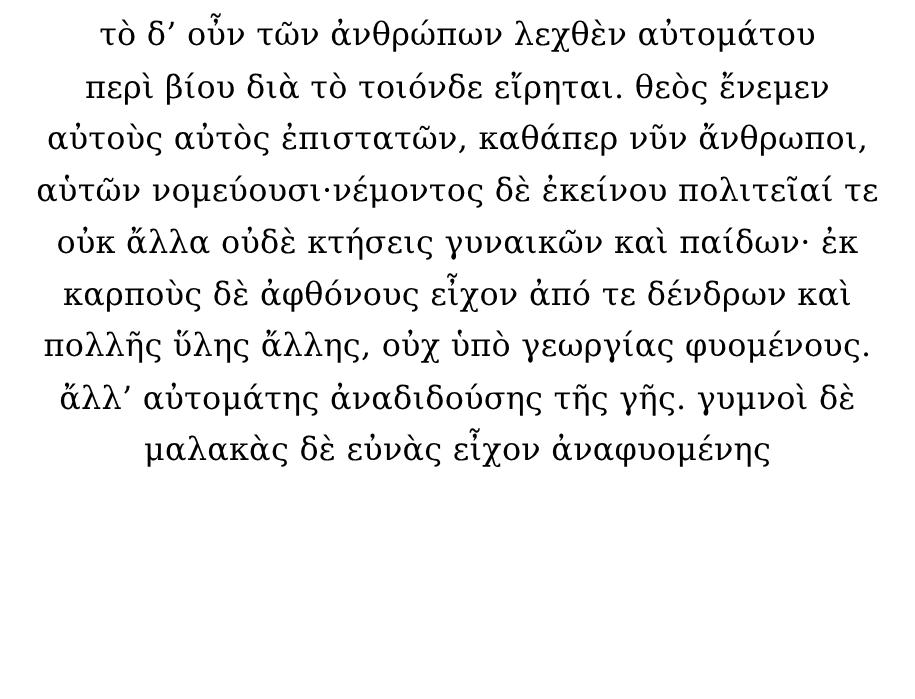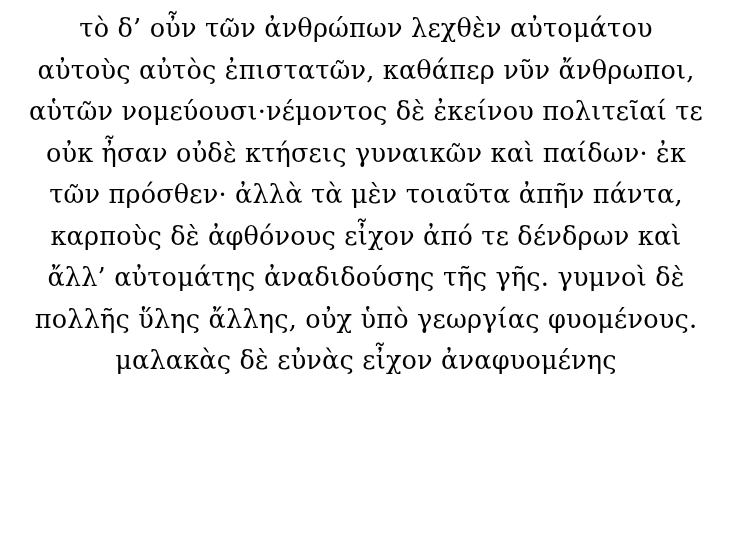--- a/index.html
+++ b/index.html
@@ -28,22 +28,22 @@
   #greek-passage .line {
     display: block;
     white-space: nowrap;
   }
 </style>
 </head>
 <body>
 
 <div id="greek-passage">
   <span class="line">τὸ δ’ οὖν τῶν ἀνθρώπων λεχθὲν αὐτομάτου</span>
+  <span class="line">περὶ βίου διὰ τὸ τοιόνδε εἴρηται. θεὸς ἔνεμεν</span>
   <span class="line">αὐτοὺς αὐτὸς ἐπιστατῶν, καθάπερ νῦν ἄνθρωποι,</span>
   <span class="line">αὑτῶν νομεύουσι·νέμοντος δὲ ἐκείνου πολιτεῖαί τε</span>
-  <span class="line">οὐκ ἦσαν οὐδὲ κτήσεις γυναικῶν καὶ παίδων· ἐκ</span>
-  <span class="line">τῶν πρόσθεν· ἀλλὰ τὰ μὲν τοιαῦτα ἀπῆν πάντα,</span>
+  <span class="line">οὐκ ἄλλα οὐδὲ κτήσεις γυναικῶν καὶ παίδων· ἐκ</span>
   <span class="line">καρποὺς δὲ ἀφθόνους εἶχον ἀπό τε δένδρων καὶ</span>
+  <span class="line">πολλῆς ὕλης ἄλλης, οὐχ ὑπὸ γεωργίας φυομένους.</span>
   <span class="line">ἄλλ’ αὐτομάτης ἀναδιδούσης τῆς γῆς. γυμνοὶ δὲ</span>
-  <span class="line">πολλῆς ὕλης ἄλλης, οὐχ ὑπὸ γεωργίας φυομένους.</span>
   <span class="line">μαλακὰς δὲ εὐνὰς εἶχον ἀναφυομένης</span>
 
 </div>
 
 </body></html>

